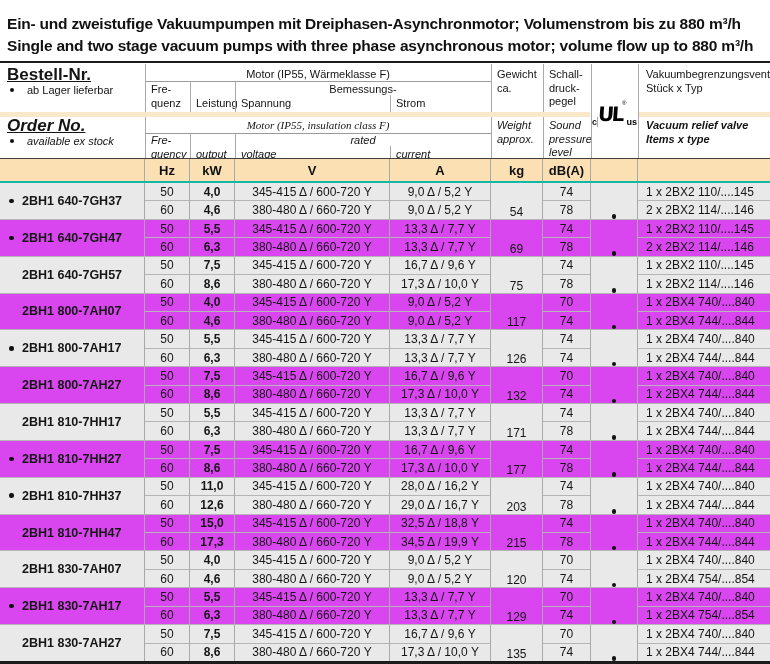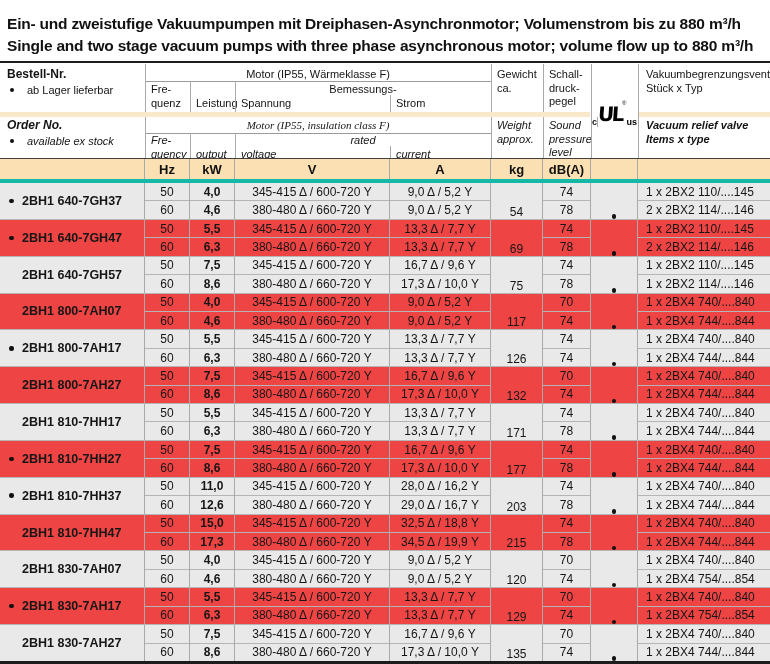--- a/index.html
+++ b/index.html
@@ -8,44 +8,44 @@
   
   .title{position:absolute;left:7px;top:13px;width:760px;}
   .title .t1{font-size:15.5px;font-weight:bold;letter-spacing:-0.2px;line-height:22px;white-space:nowrap;}
   .title .t2{font-size:15.5px;font-weight:bold;letter-spacing:-0.2px;line-height:22px;white-space:nowrap;}
   .rule-top{position:absolute;left:0;top:61px;width:770px;height:2px;background:#1c1c1c;}
   .rule-bottom{position:absolute;left:0;top:661px;width:770px;height:3px;background:#1c1c1c;}
   
   .header{position:absolute;left:0;top:64px;width:770px;height:119px;}
   .h{position:absolute;font-size:11px;line-height:13px;color:#141414;white-space:nowrap;}
   .h.pre{white-space:pre-line;line-height:13.5px;}
-  .h.b{font-weight:bold;font-size:12px;}
+  .h.b{font-weight:bold;font-size:17px;text-decoration:underline;}
   .h.it{font-style:italic;}
   .h.center{text-align:center;}
   .hbullet{position:absolute;width:4px;height:4px;border-radius:50%;background:#111;}
   .vline{position:absolute;width:1px;background:#a9a9a9;}
   .hline{position:absolute;height:1px;background:#9b9b9b;}
   .band{position:absolute;top:48px;height:5px;background:#f9e8c9;z-index:3;}
   .ulmark{position:absolute;left:591px;top:28px;width:47px;height:44px;z-index:4;
           display:flex;align-items:center;justify-content:center;color:#000;}
   .ulmark .c{font-size:9px;font-weight:bold;align-self:flex-end;margin-bottom:9px;}
   .ulmark .ul{font-size:20px;font-weight:900;letter-spacing:-2.5px;font-family:"DejaVu Sans",sans-serif;transform:skewX(-4deg);}
   .ulmark .reg{font-size:6px;align-self:flex-start;margin-top:8px;}
   .ulmark .us{font-size:9px;font-weight:bold;align-self:flex-end;margin-bottom:9px;}
   
   .units{position:absolute;left:0;top:94px;width:770px;height:25px;box-sizing:border-box;
-         background:#fae0b2;border-top:1px solid #3f3f3f;border-bottom:4px solid #14b8a6;
+         background:#fae0b2;border-top:1px solid #3f3f3f;border-bottom:2px solid #14b8a6;
          display:grid;grid-template-columns:145px 45px 45px 155px 101px 52px 48px 47px 132px;z-index:2;}
   .units .uc{display:flex;align-items:center;justify-content:center;font-size:13px;font-weight:bold;
              box-sizing:border-box;border-right:1px solid #a9a9a9;}
   .units .uc:last-child{border-right:none;}
   
   .tbody{position:absolute;left:0;top:183px;width:770px;height:478px;display:flex;flex-direction:column;}
   .group{flex:1;display:grid;grid-template-columns:145px 45px 45px 155px 101px 52px 48px 47px 132px;
-         border-bottom:1px solid #b5b5b5;box-sizing:border-box;background:#ef4444;}
+         border-bottom:1px solid #b5b5b5;box-sizing:border-box;background:#d946ef;}
   .group:last-child{border-bottom:none;}
   .group.shaded{background:#e9e9e9;}
   .c{border-right:1px solid #a9a9a9;box-sizing:border-box;display:flex;position:relative;
      font-size:12px;color:#161616;}
   .c:last-child{border-right:none;}
   .c.center{align-items:flex-end;justify-content:center;}
   .order-cell{align-items:center;}
   .order-bullet{position:absolute;left:9px;width:4.5px;height:4.5px;border-radius:50%;background:#111;}
   .order-label{margin-left:22px;font-weight:bold;font-size:12.5px;white-space:nowrap;}
   .pair{flex-direction:column;}

